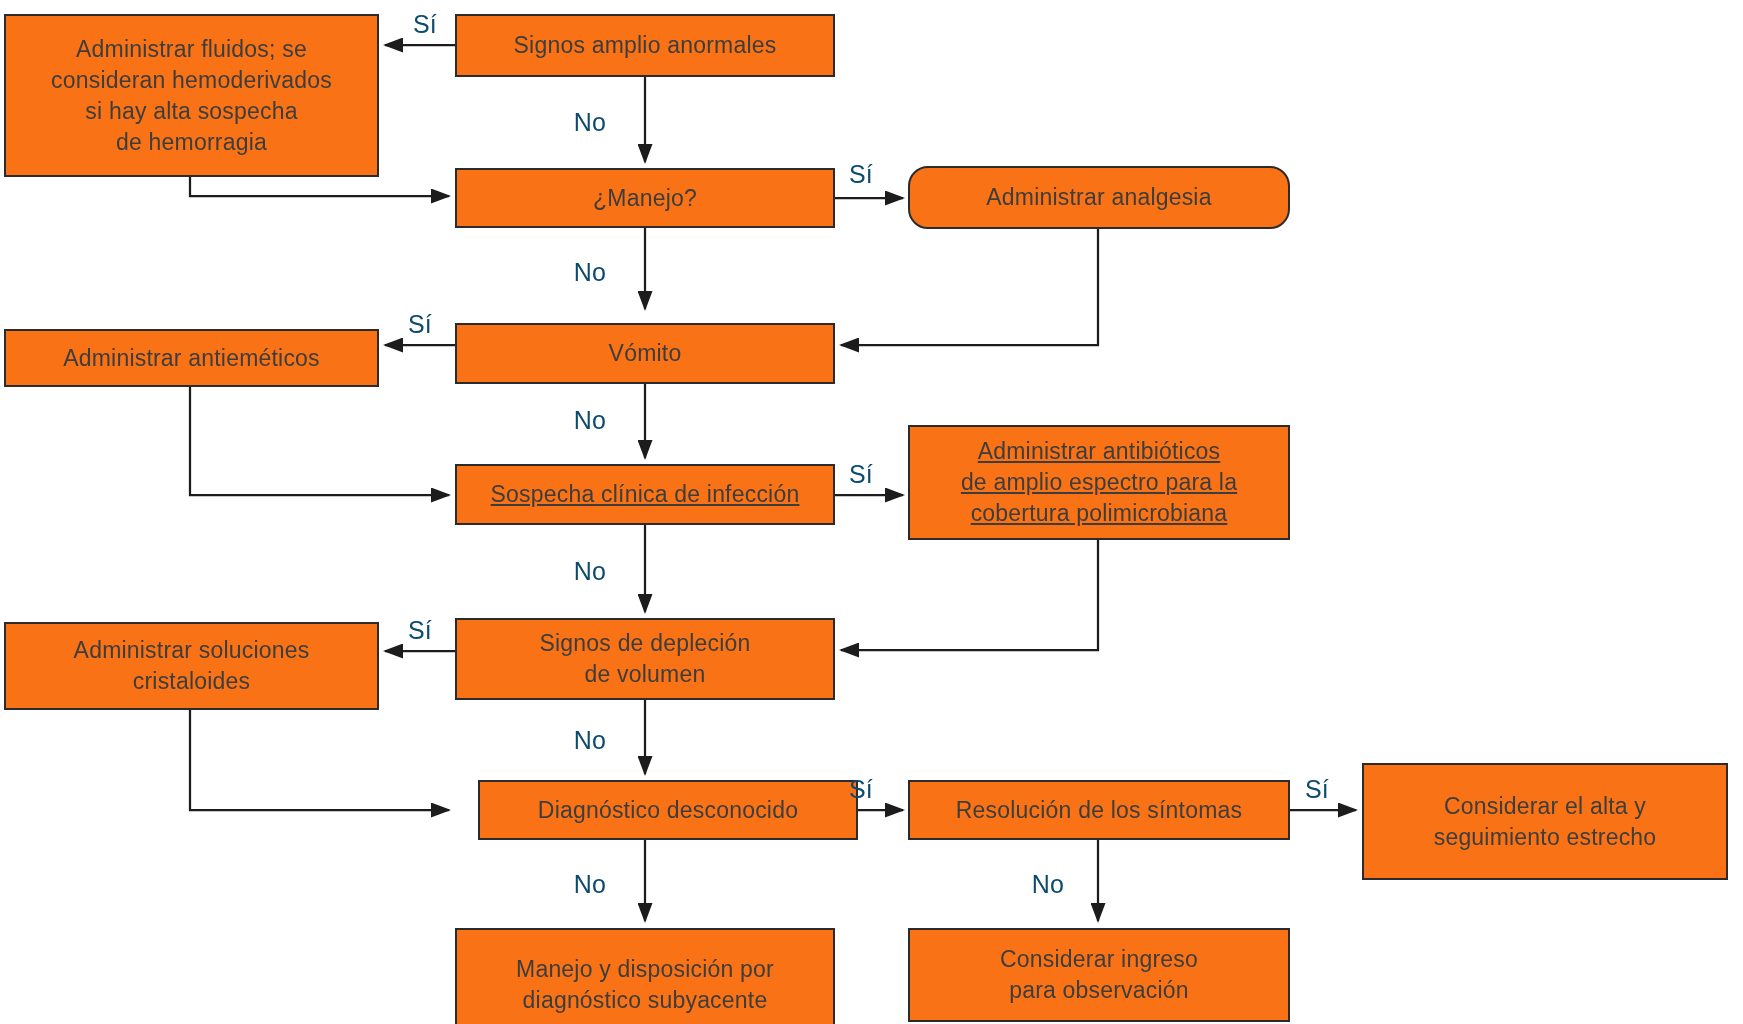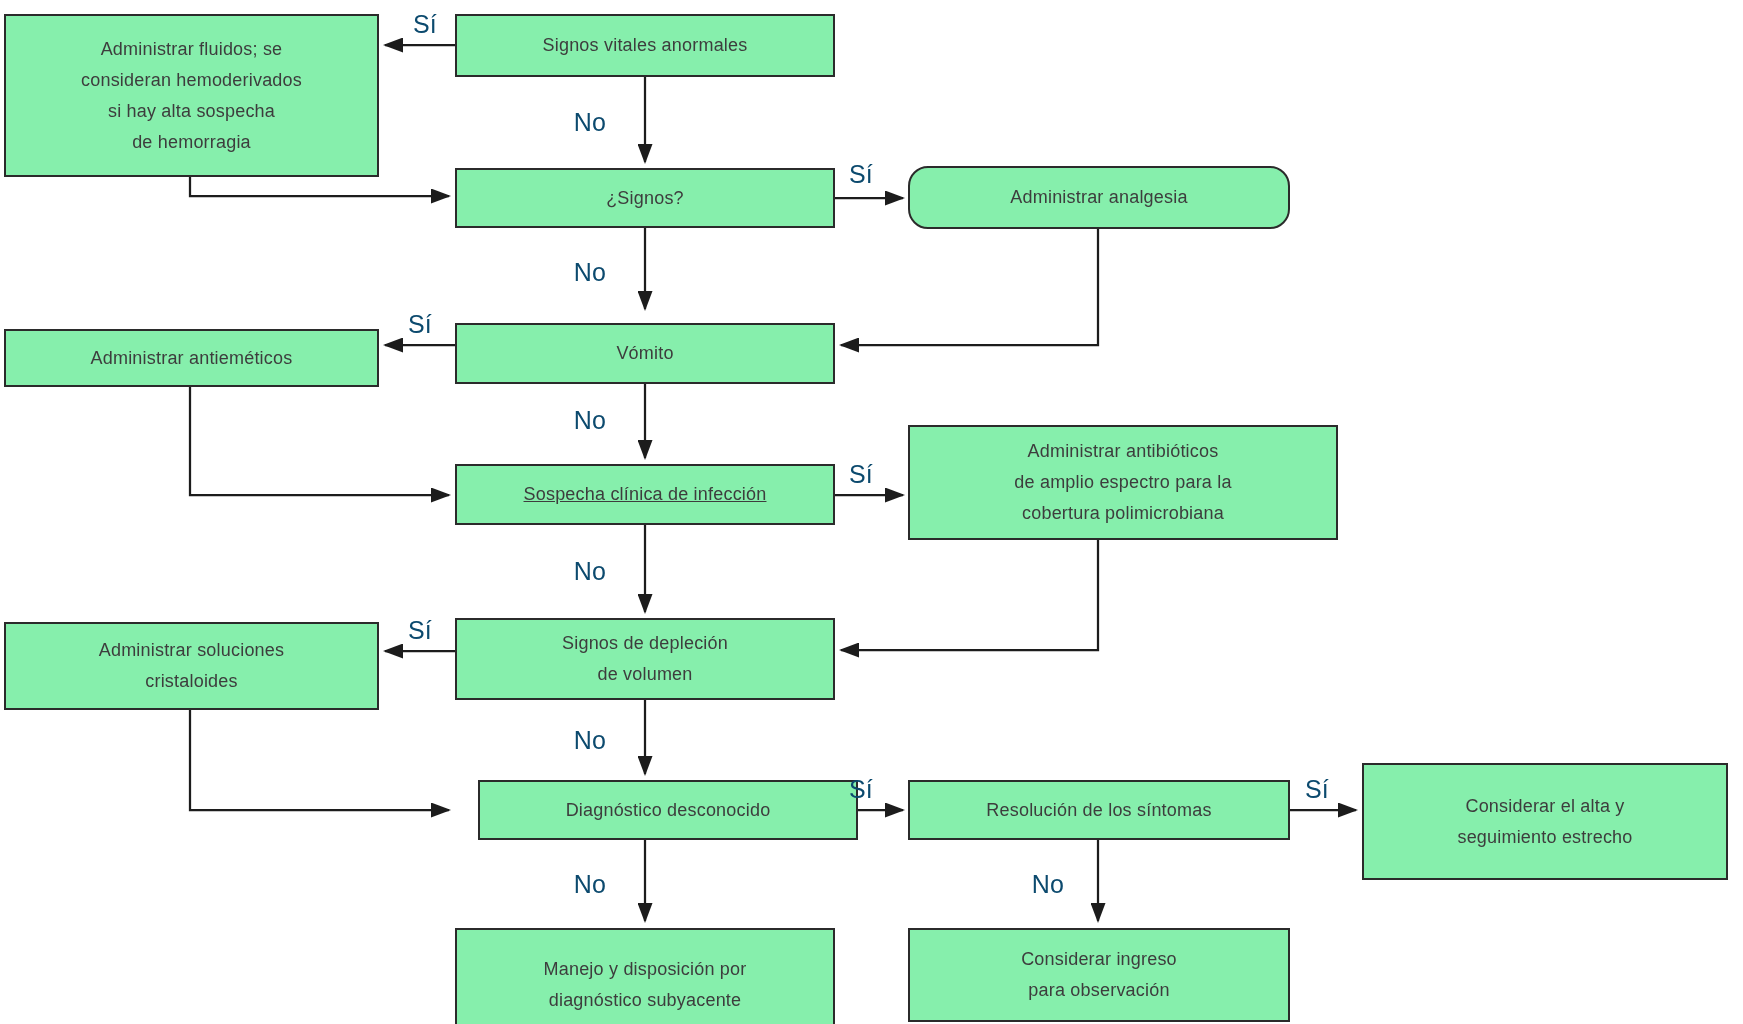--- a/index.html
+++ b/index.html
@@ -9,24 +9,24 @@
     height: 1024px;
     background: #ffffff;
     font-family: "Liberation Sans", sans-serif;
     overflow: hidden;
   }
   svg.wires { position: absolute; left: 0; top: 0; width: 1743px; height: 1024px; }
   .wire { stroke: #1c1c1c; stroke-width: 2.25; fill: none; }
   .node {
     position: absolute;
     box-sizing: border-box;
-    background: #86efac;
+    background: #f97316;
     border: 2.5px solid #2b2b2b;
     color: #3d3d3d;
-    font-size: 18px;
+    font-size: 23px;
     line-height: 31px;
     letter-spacing: 0.2px;
     display: flex;
     align-items: center;
     justify-content: center;
     text-align: center;
     white-space: pre-line;
   }
   .edge-label {
     position: absolute;
@@ -63,31 +63,31 @@
     <polyline class="wire" points="1098,540 1098,650 841,650" marker-end="url(#arr)"></polyline>
     <line class="wire" x1="455" y1="651" x2="385" y2="651" marker-end="url(#arr)"></line>
     <line class="wire" x1="645" y1="700" x2="645" y2="774" marker-end="url(#arr)"></line>
     <polyline class="wire" points="190,710 190,810 449,810" marker-end="url(#arr)"></polyline>
     <line class="wire" x1="835" y1="810" x2="903" y2="810" marker-end="url(#arr)"></line>
     <line class="wire" x1="645" y1="840" x2="645" y2="921" marker-end="url(#arr)"></line>
     <line class="wire" x1="1290" y1="810" x2="1356" y2="810" marker-end="url(#arr)"></line>
     <line class="wire" x1="1098" y1="840" x2="1098" y2="921" marker-end="url(#arr)"></line>
   </svg>
 
-  <div class="node" style="left:455px; top:14px; width:380px; height:63px;">Signos vitales anormales</div>
+  <div class="node" style="left:455px; top:14px; width:380px; height:63px;">Signos amplio anormales</div>
   <div class="node" style="left:4px; top:14px; width:375px; height:163px;">Administrar fluidos; se
 consideran hemoderivados
 si hay alta sospecha
 de hemorragia</div>
-  <div class="node" style="left:455px; top:168px; width:380px; height:60px;">¿Signos?</div>
+  <div class="node" style="left:455px; top:168px; width:380px; height:60px;">¿Manejo?</div>
   <div class="node" style="left:908px; top:166px; width:382px; height:63px;border-radius:20px;">Administrar analgesia</div>
   <div class="node" style="left:455px; top:323px; width:380px; height:61px;">Vómito</div>
   <div class="node" style="left:4px; top:329px; width:375px; height:58px;">Administrar antieméticos</div>
   <div class="node" style="left:455px; top:464px; width:380px; height:61px;text-decoration:underline;">Sospecha clínica de infección</div>
-  <div class="node" style="left:908px; top:425px; width:430px; height:115px;">Administrar antibióticos
+  <div class="node" style="left:908px; top:425px; width:382px; height:115px;text-decoration:underline;">Administrar antibióticos
 de amplio espectro para la
 cobertura polimicrobiana</div>
   <div class="node" style="left:455px; top:618px; width:380px; height:82px;">Signos de depleción
 de volumen</div>
   <div class="node" style="left:4px; top:622px; width:375px; height:88px;">Administrar soluciones
 cristaloides</div>
   <div class="node" style="left:478px; top:780px; width:380px; height:60px;">Diagnóstico desconocido</div>
   <div class="node" style="left:908px; top:780px; width:382px; height:60px;">Resolución de los síntomas</div>
   <div class="node" style="left:1362px; top:763px; width:366px; height:117px;">Considerar el alta y
 seguimiento estrecho</div>

